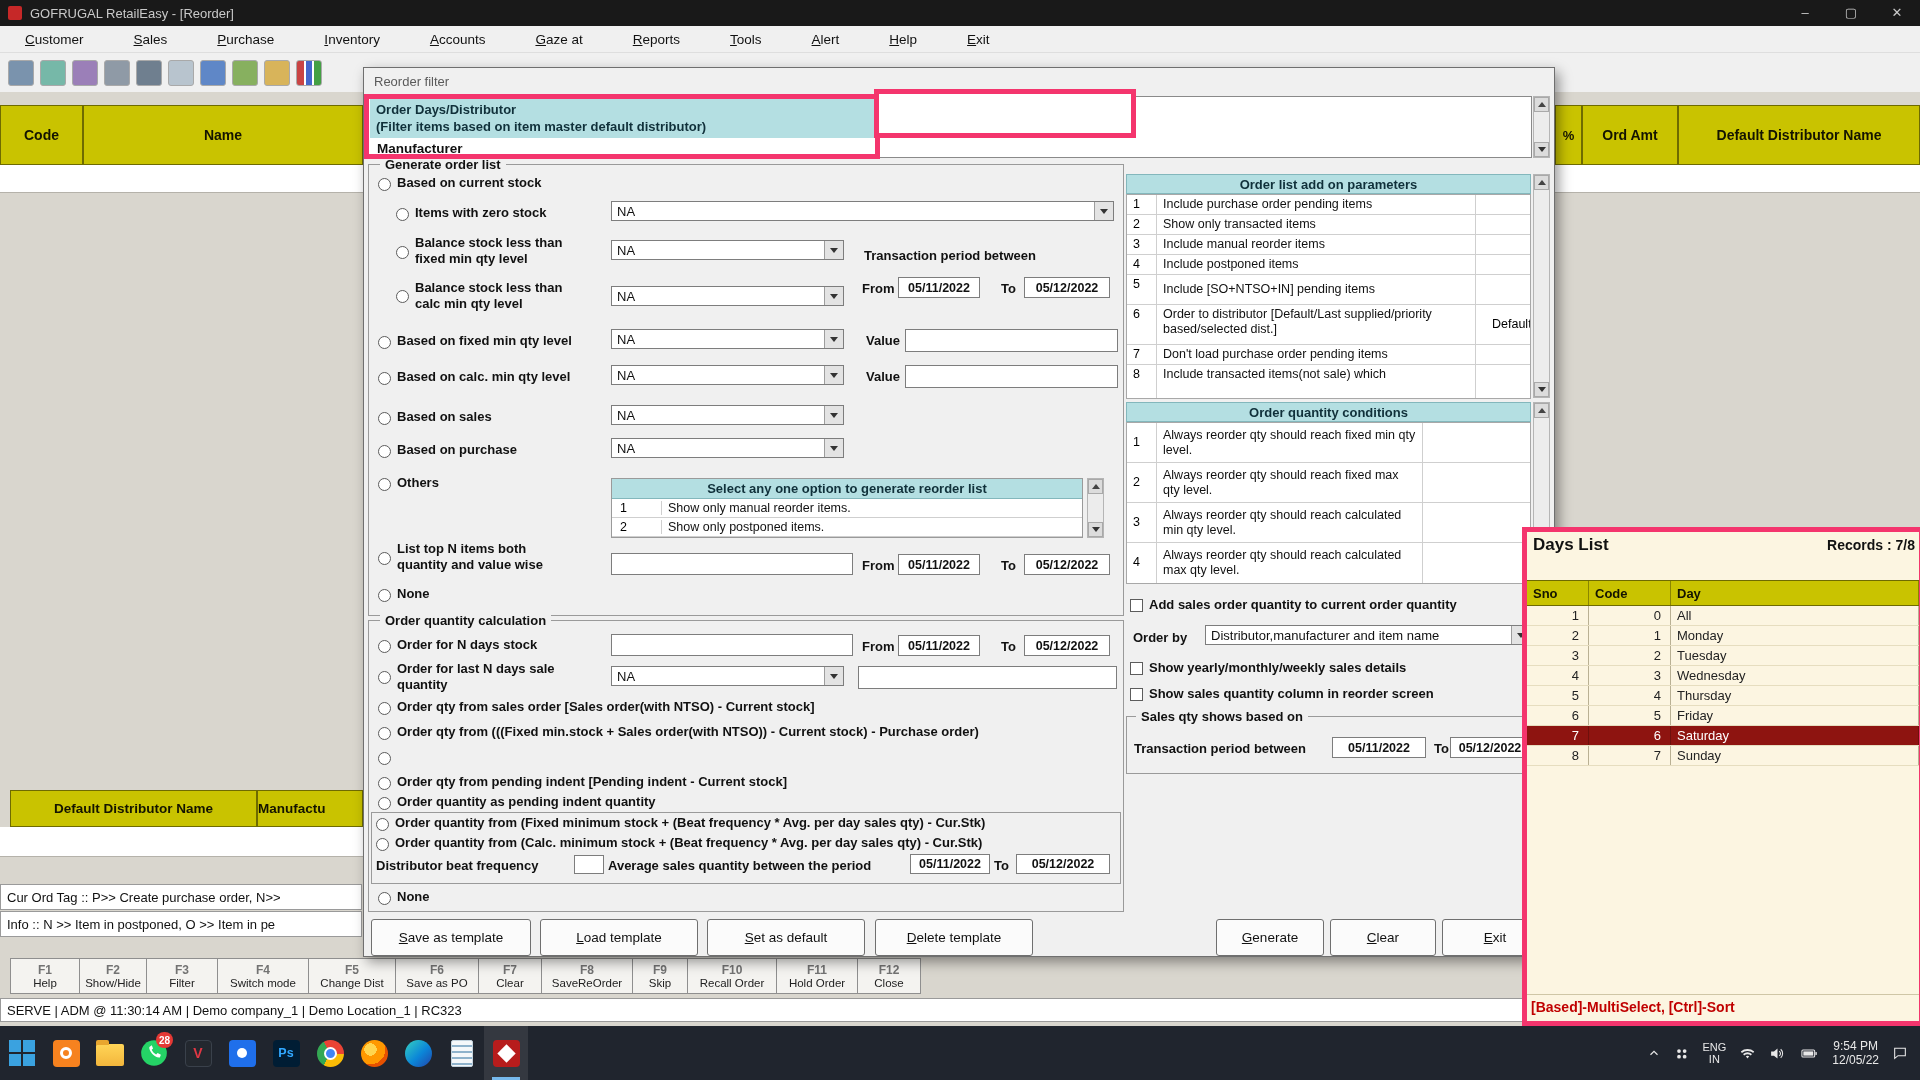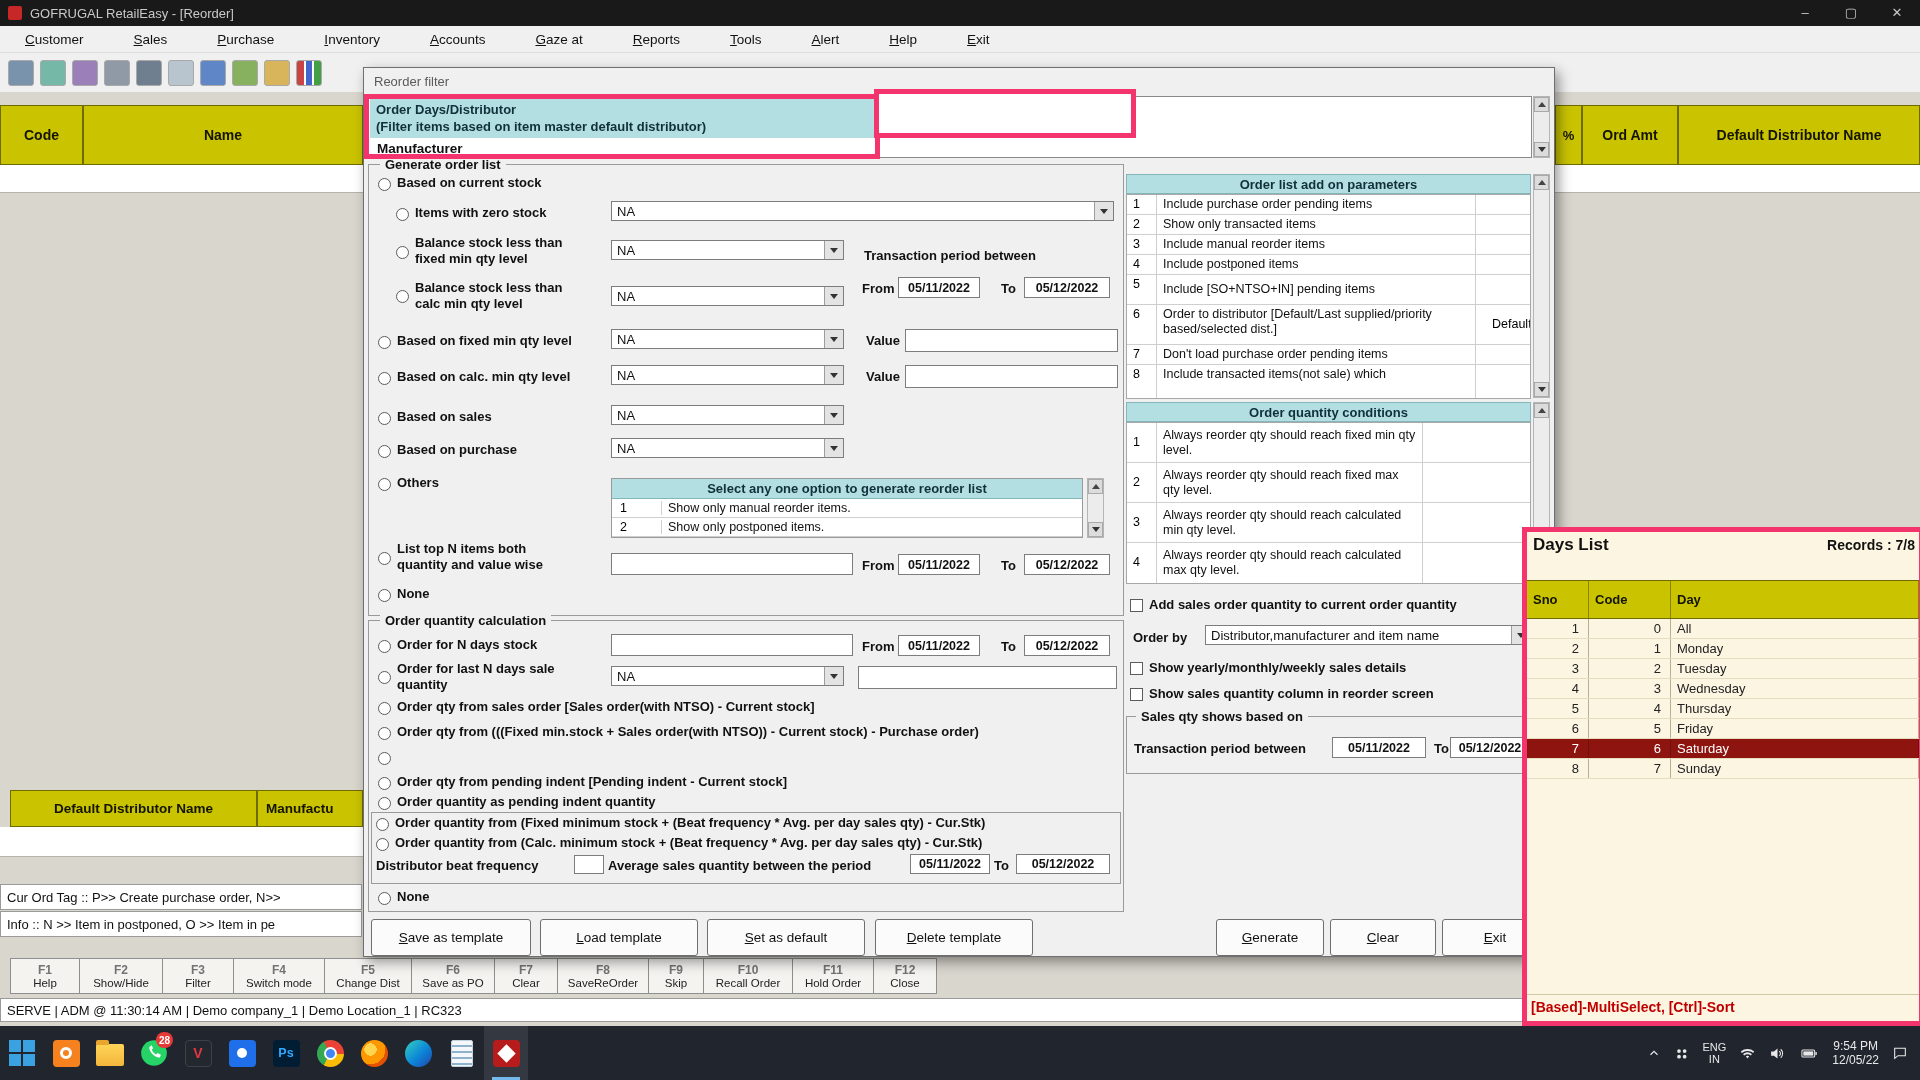--- a/index.html
+++ b/index.html
@@ -68,21 +68,21 @@
 .osno{width:50px;border-right:1px solid #cfcfcf;font-size:12.5px;padding-left:8px;flex:0 0 auto}
 .olbl{flex:1;font-size:12.5px;padding-left:6px;color:#111}
 .btn{background:#fbfbfb;border:1px solid #6f6f6f;border-radius:3px;font-size:13.5px;color:#111;display:flex;align-items:center;justify-content:center;height:37px}
 
 
 .days-panel{left:1522px;top:527px;width:402px;height:499px;background:#fcf5e1;border:5px solid #f4356d;z-index:20;display:flex;flex-direction:column;overflow:hidden}
 .dl-title{display:flex;align-items:center;height:26px;padding:0 4px 0 6px;flex:0 0 auto}
 .dl-title .t{font-size:17px;font-weight:bold;color:#111}
 .dl-title .r{margin-left:auto;font-size:14px;font-weight:bold;color:#111;white-space:nowrap}
 .dl-gap{height:22px;flex:0 0 auto}
-.dl-h{display:flex;height:39px;background:#c9c300;border-top:1px solid #6e6b00;border-bottom:1px solid #6e6b00;flex:0 0 auto}
+.dl-h{display:flex;height:26px;background:#c9c300;border-top:1px solid #6e6b00;border-bottom:1px solid #6e6b00;flex:0 0 auto}
 .dl-h span{font-size:13px;font-weight:bold;color:#141400;border-right:1px solid #8a8500;display:flex;align-items:center;padding-left:6px}
 .dlrow{display:flex;height:20px;border-bottom:1px solid #e6ddbf;flex:0 0 auto}
 .dlrow span{font-size:13px;color:#222;border-right:1px solid #b9b093;display:flex;align-items:center}
 .dlrow .c1,.dl-h .c1{width:62px}
 .dlrow .c2,.dl-h .c2{width:82px}
 .dlrow .c3,.dl-h .c3{flex:1}
 .dlrow .c1,.dlrow .c2{justify-content:flex-end;padding-right:9px}
 .dlrow .c3{padding-left:6px}
 .dlrow.sel{background:#8e1410}
 .dlrow.sel span{color:#fff;border-right-color:#6e100c}
@@ -161,32 +161,32 @@
   </div>
 
   <div class="hcell abs" style="left:0;top:105px;width:83px;height:60px">Code</div>
   <div class="hcell abs" style="left:83px;top:105px;width:280px;height:60px">Name</div>
   <div class="hcell abs" style="left:1555px;top:105px;width:27px;height:60px;font-size:13px">%</div>
   <div class="hcell abs" style="left:1582px;top:105px;width:96px;height:60px">Ord Amt</div>
   <div class="hcell abs" style="left:1678px;top:105px;width:242px;height:60px">Default Distributor Name</div>
   <div class="whiterow abs" style="left:0;top:165px;width:1920px;height:28px"></div>
 
   <div class="hcell abs" style="left:10px;top:790px;width:247px;height:37px;font-size:13.5px">Default Distributor Name</div>
-  <div class="hcell abs" style="left:257px;top:790px;width:106px;height:37px;font-size:13.5px;justify-content:flex-start;padding-left:8px">Manufactu</div>
+  <div class="hcell abs" style="left:257px;top:790px;width:106px;height:37px;font-size:13.5px;justify-content:flex-start;padding-left:0">Manufactu</div>
   <div class="whiterow abs" style="left:0;top:827px;width:363px;height:30px"></div>
 
   <div class="sline abs" style="left:0;top:884px;width:362px;height:26px">Cur Ord Tag :: P&gt;&gt; Create purchase order, N&gt;&gt; </div>
   <div class="sline abs" style="left:0;top:911px;width:362px;height:26px">Info :: N &gt;&gt; Item in postponed,  O &gt;&gt; Item in pe</div>
 
   <div class="fkrow abs">
     <span class="fk" style="width:70px">
         <span class="k">F1</span>
         <span class="l">Help</span>
       </span>
-    <span class="fk" style="width:84px">
+    <span class="fk" style="width:68px">
         <span class="k">F2</span>
         <span class="l">Show/Hide</span>
       </span>
     <span class="fk" style="width:72px">
         <span class="k">F3</span>
         <span class="l">Filter</span>
       </span>
     <span class="fk" style="width:92px">
         <span class="k">F4</span>
         <span class="l">Switch mode</span>

